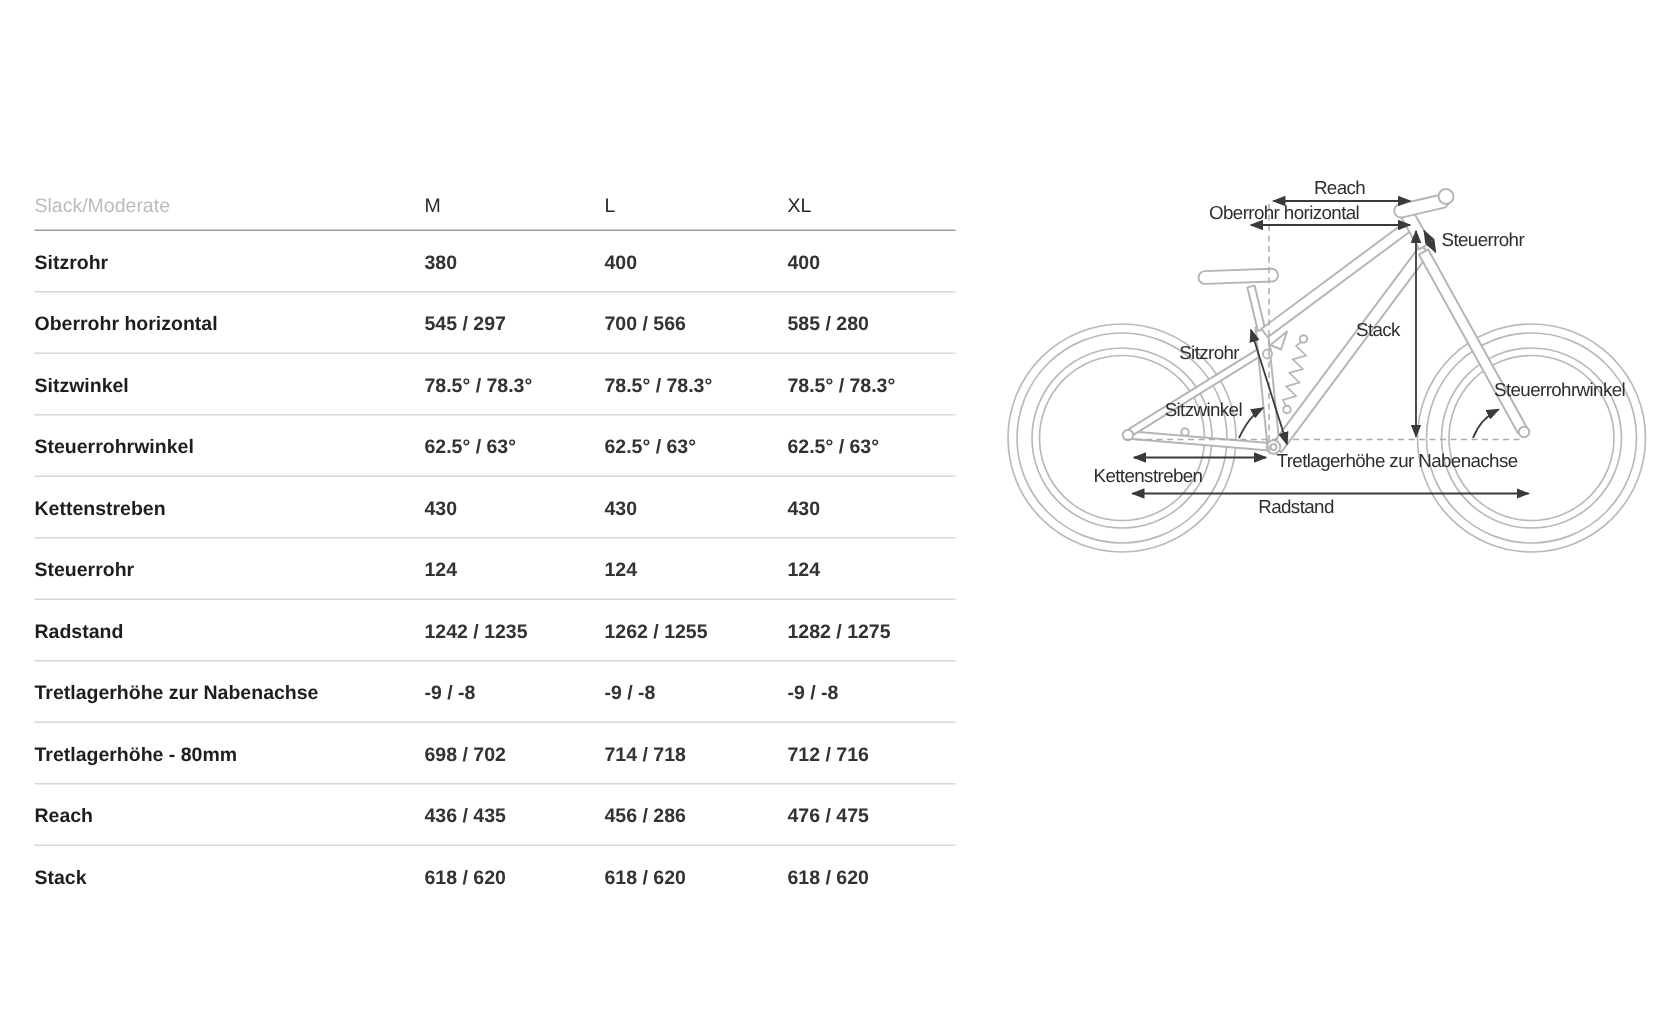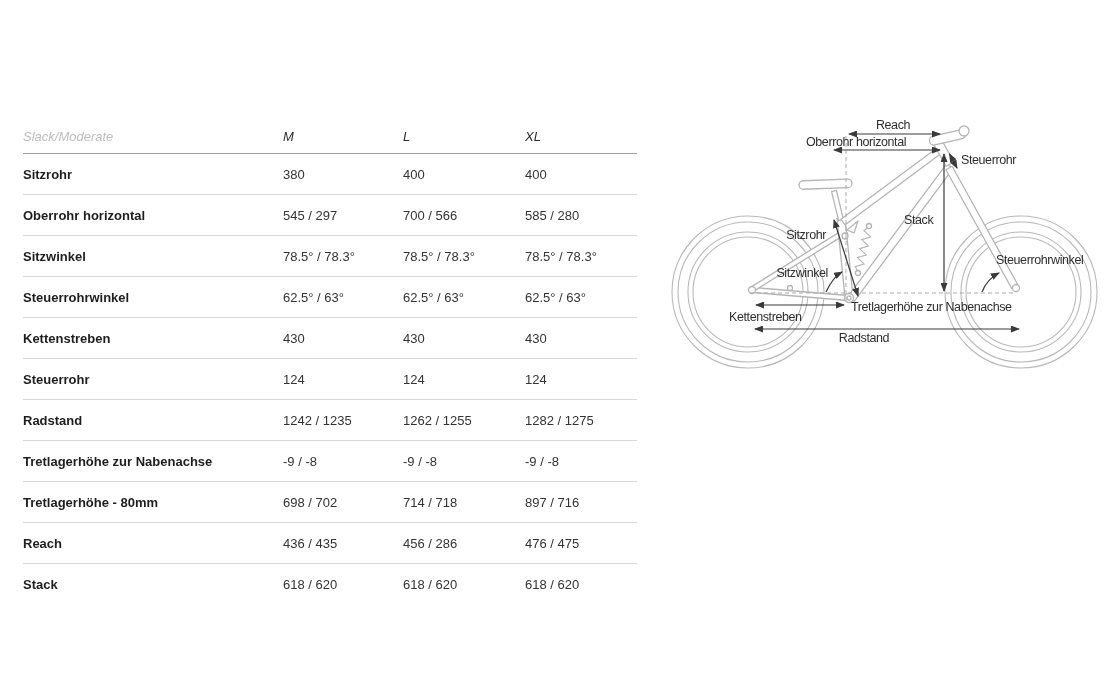--- a/index.html
+++ b/index.html
@@ -5,31 +5,31 @@
   html,body{margin:0;padding:0;background:#fff;}
   #canvas{
     position:relative;width:1119px;height:689px;background:#ffffff;
     font-family:"Liberation Sans",sans-serif;overflow:hidden;
   }
 
   
   .geo-table{position:absolute;left:23px;top:120px;width:614px;font-size:13px;}
   .geo-header{
     display:grid;grid-template-columns:260px 120px 122px 1fr;align-items:center;
-    height:33px;border-bottom:1px solid #9c9c9c;font-style:italic;
+    height:33px;border-bottom:1px solid #9c9c9c;
   }
   .geo-header .muted{color:#bcbcbc;}
   .geo-header .col{color:#2b2b2b;}
   .geo-row{
     display:grid;grid-template-columns:260px 120px 122px 1fr;align-items:center;
     height:40px;border-bottom:1px solid #d8d8d8;
   }
   .geo-row:last-child{border-bottom:none;}
   .geo-row .label{font-weight:700;color:#1e1e1e;}
-  .geo-row .val{color:#333333;}
+  .geo-row .val{color:#333333;font-weight:bold;}
 
   
   #diagram{position:absolute;left:0;top:0;width:1119px;height:689px;}
   .wheel{stroke:#b9b9b9;fill:none;stroke-width:1.1;}
   .frame{stroke:#b5b5b5;fill:#ffffff;stroke-width:1.3;stroke-linejoin:round;}
   .frameline{stroke:#b5b5b5;fill:none;stroke-width:1.1;}
   .dash{stroke:#ababab;stroke-width:1;stroke-dasharray:4 3;fill:none;}
   .anno{stroke:#3a3a3a;stroke-width:1.2;fill:none;}
   .dlabel{font:12.5px "Liberation Sans",sans-serif;fill:#2e2e2e;letter-spacing:-0.4px;}
 </style>
@@ -99,21 +99,21 @@
       <div class="label">Tretlagerhöhe zur Nabenachse</div>
       <div class="val">-9 / -8</div>
       <div class="val">-9 / -8</div>
       <div class="val">-9 / -8</div>
     </div>
 
     <div class="geo-row">
       <div class="label">Tretlagerhöhe - 80mm</div>
       <div class="val">698 / 702</div>
       <div class="val">714 / 718</div>
-      <div class="val">897 / 716</div>
+      <div class="val">712 / 716</div>
     </div>
 
     <div class="geo-row">
       <div class="label">Reach</div>
       <div class="val">436 / 435</div>
       <div class="val">456 / 286</div>
       <div class="val">476 / 475</div>
     </div>
 
     <div class="geo-row">

